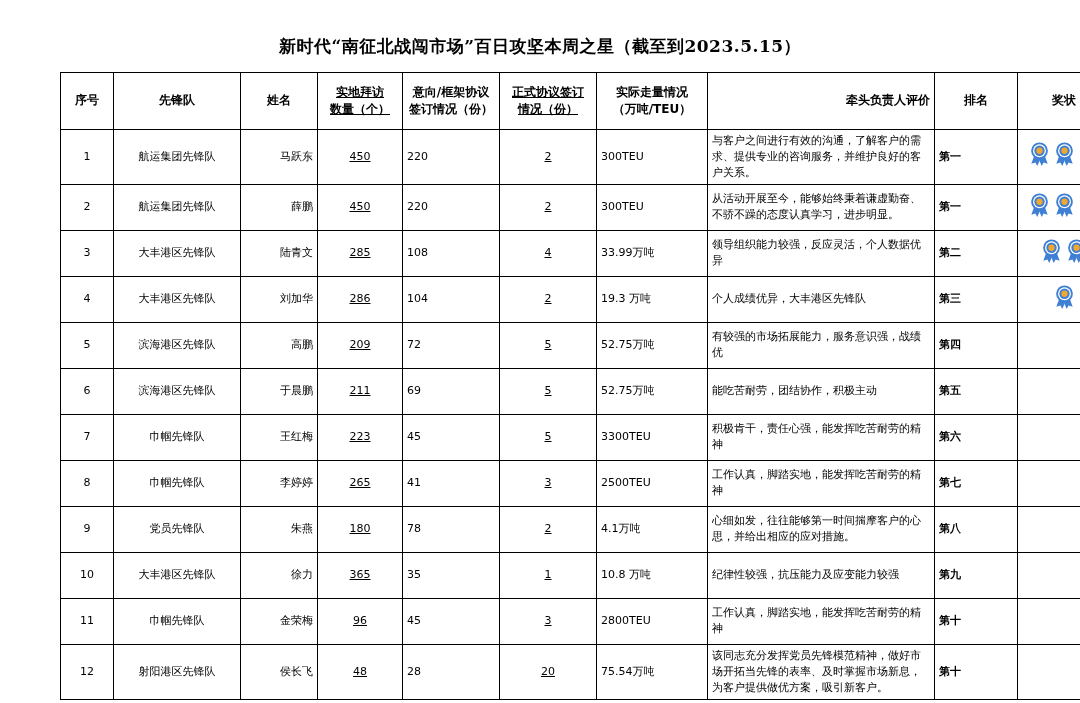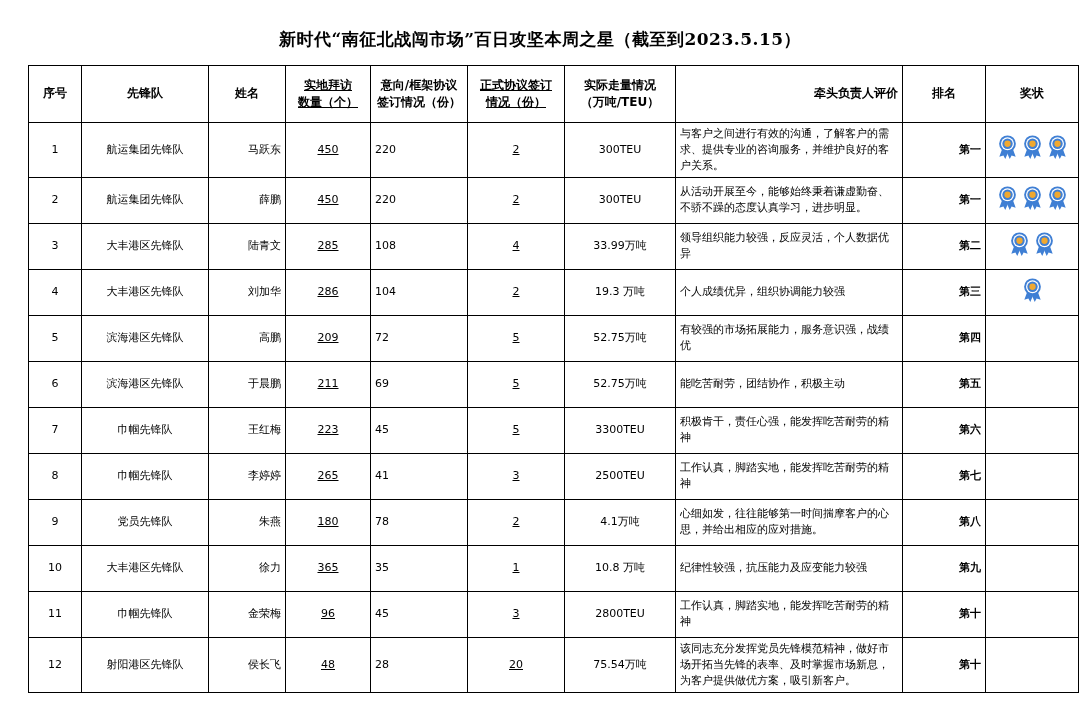--- a/index.html
+++ b/index.html
@@ -11,21 +11,22 @@
     width: 1080px;
     height: 703px;
     font-family: "DejaVu Sans", "Liberation Sans", sans-serif;
     color: #000000;
   }
   .page {
     width: 1080px;
     height: 559px;
     position: relative;
     box-sizing: border-box;
-    padding: 0 28px;
+    padding: 0 60px;
+    margin-top: 7px;
   }
   .doc-title {
     text-align: center;
     font-family: "DejaVu Serif", "Liberation Serif", serif;
     font-weight: bold;
     font-size: 17px;
     letter-spacing: 0.5px;
     padding-top: 28px;
     padding-bottom: 14px;
   }
@@ -47,23 +48,23 @@
     text-align: center;
     font-size: 12px;
     height: 50px;
   }
   .c-idx   { width: 44px;  text-align: center; }
   .c-team  { width: 118px; text-align: center; }
   .c-name  { width: 68px;  text-align: right; }
   .c-visit { width: 76px;  text-align: center; text-decoration: underline; }
   .c-intent{ width: 88px;  text-align: left; }
   .c-formal{ width: 88px;  text-align: center; text-decoration: underline; }
-  .c-vol   { width: 102px; text-align: center; }
+  .c-vol   { width: 102px; }
   .c-eval  { width: 218px; text-align: left; padding-left: 8px; padding-right: 8px; }
-  .c-rank  { width: 74px;  text-align: right; font-weight: bold; }
+  .c-rank  { width: 74px;  text-align: left; font-weight: bold; }
   .c-award { width: 84px;  text-align: center; }
 
   td.c-team, td.c-name, td.c-rank { font-size: 11.5px; }
   td.c-idx { font-size: 11px; }
   td.c-visit, td.c-intent, td.c-formal, td.c-vol { font-size: 11.5px; }
   td.c-eval { font-size: 10.5px; line-height: 1.6; }
 
   tr.row { height: 46px; }
 
   .medals {
@@ -224,21 +225,21 @@
           </td>
         </tr>
         <tr class="row">
           <td class="c-idx">4</td>
           <td class="c-team">大丰港区先锋队</td>
           <td class="c-name">刘加华</td>
           <td class="c-visit">286</td>
           <td class="c-intent">104</td>
           <td class="c-formal">2</td>
           <td class="c-vol">19.3 万吨</td>
-          <td class="c-eval">个人成绩优异，组织协调能力较强</td>
+          <td class="c-eval">个人成绩优异，大丰港区先锋队</td>
           <td class="c-rank">第三</td>
           <td class="c-award">
             <div class="medals">
               <span><svg class="medal" viewBox="0 0 24 28" xmlns="http://www.w3.org/2000/svg">
                   <path d="M7 14 L3.2 24.5 L7.6 23.2 L9.6 27 L13 19" fill="#3f7fd4"></path>
                   <path d="M17 14 L20.8 24.5 L16.4 23.2 L14.4 27 L11 19" fill="#3f7fd4"></path>
                   <circle cx="12" cy="10.5" r="9" fill="#3f7fd4"></circle>
                   <circle cx="12" cy="10.5" r="7" fill="#ffffff"></circle>
                   <circle cx="12" cy="10.5" r="5.6" fill="#3f7fd4"></circle>
                   <circle cx="12" cy="10.5" r="3.4" fill="#f0a830"></circle>

